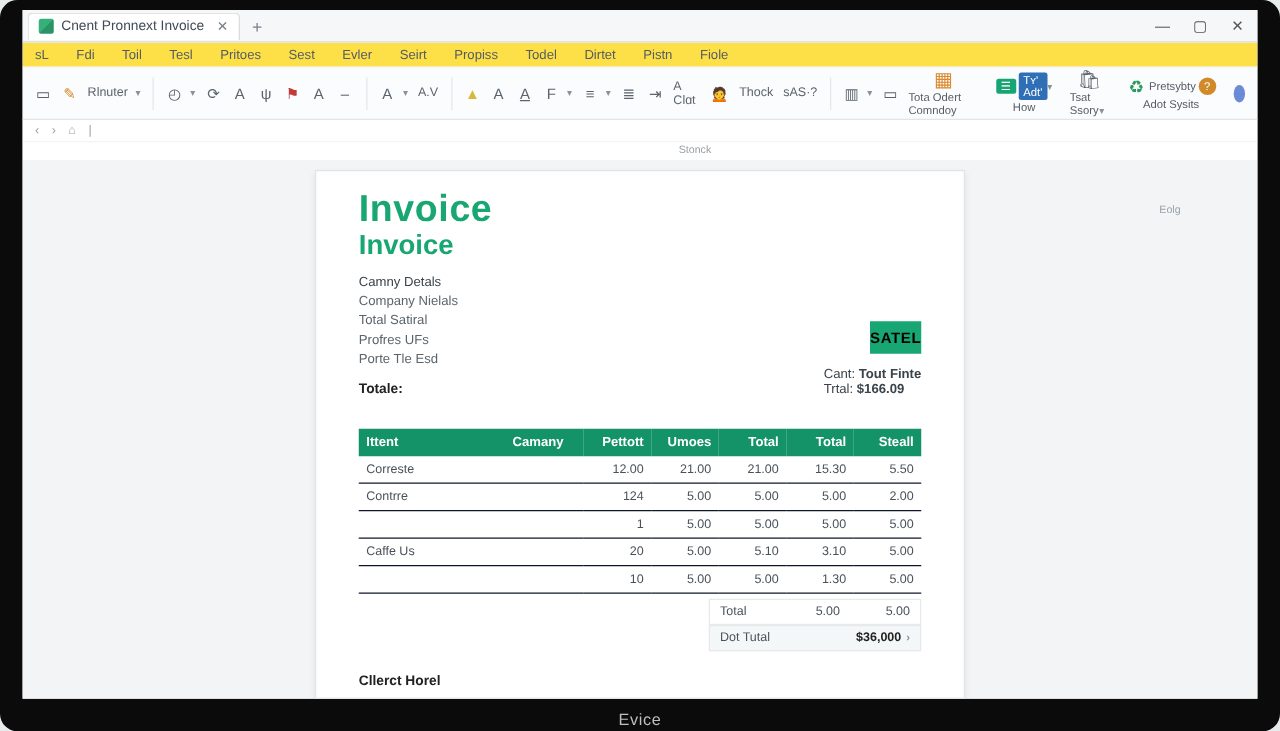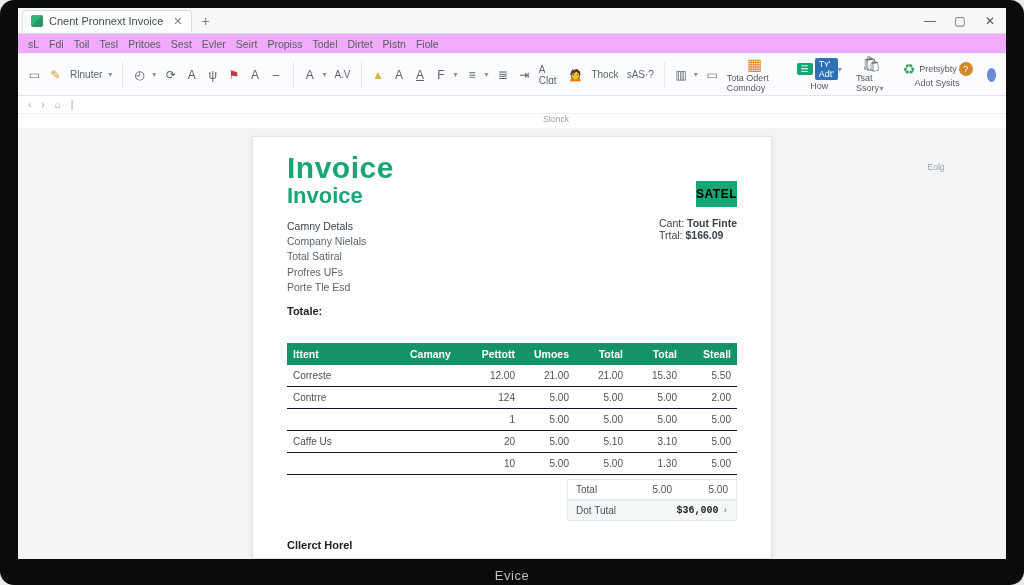--- a/index.html
+++ b/index.html
@@ -65,25 +65,25 @@
   .new-tab { color:#7a828a; font-size:14px; padding:0 6px; cursor:default;}
   .win-controls {
     position: absolute; right: 4px; top: 0; height: 26px;
     display: flex; align-items: center; gap: 14px; padding-right:4px;
   }
   .win-btn { width: 16px; text-align:center; color:#555; font-size:12px; cursor:default;}
 
   
   .menubar {
     height: 20px;
-    background: #f0abfc;
+    background: #fde047;
     border-bottom: 1px solid #eef1f3;
     display: flex;
     align-items: center;
-    gap: 10px;
+    gap: 22px;
     padding: 0 10px;
     font-size: 10.5px;
     color: #555c63;
   }
   .menubar span { cursor:default; }
 
   
   .ribbon {
     height: 42px;
     background: #fbfcfd;
@@ -147,21 +147,21 @@
     background:#fff;
     margin-top: 8px;
     border:1px solid #e1e5e8;
     box-shadow: 0 2px 6px rgba(0,0,0,.08);
     padding: 14px 34px 0 34px;
     position:relative;
     font-size:11px;
     color:#3c444c;
   }
 
-  .hdr-row { display:flex; justify-content:space-between; align-items:flex-start;}
+  .hdr-row { display:flex; justify-content:space-between; align-items:flex-end;}
   .h1 { font-size:30px; font-weight:700; color:#18a673; letter-spacing:.5px;}
   .h2 { font-size:22px; font-weight:700; color:#18a673; margin-top:-2px;}
   .save-btn {
     background:#18a673;color:#000000;font-weight:700;
     font-size:12px;padding:6px 0;letter-spacing:.5px;
     border:none;margin-top:30px;
   }
   .meta-left { margin-top:10px; line-height:1.45; font-size:10.5px; color:#5b646c;}
   .meta-left div:first-child{color:#3a424a;}
   .meta-right { text-align:left; font-size:10.5px; color:#3a424a; margin-top:10px;}
@@ -180,21 +180,21 @@
     border-bottom:1px solid #0f172a;
     padding:5px 6px;color:#4a5259;
   }
   .sum-block{
     width:170px;margin-left:auto;margin-top:4px;font-size:10px;
   }
   .sum-row{display:flex;border:1px solid #e6eaec;}
   .sum-row>div{flex:1;padding:4px 8px;text-align:right;color:#4a5259;}
   .sum-row>div:first-child{text-align:left;}
   .sum-row.grand{background:#f4f7f8;}
-  .sum-row.grand .amt{font-weight:700;color:#222;font-family:Liberation Mono, monospace;}
+  .sum-row.grand .amt{font-weight:700;color:#222;}
   .sum-row .chev{font-size:9px;color:#8a9199;margin-left:4px;}
   .client-h { font-weight:700;font-size:11px;color:#222;margin-top:18px;}
 </style>
 </head>
 <body>
 
 <div class="bezel">
 
   <div class="titlebar">
     <div class="tab">

